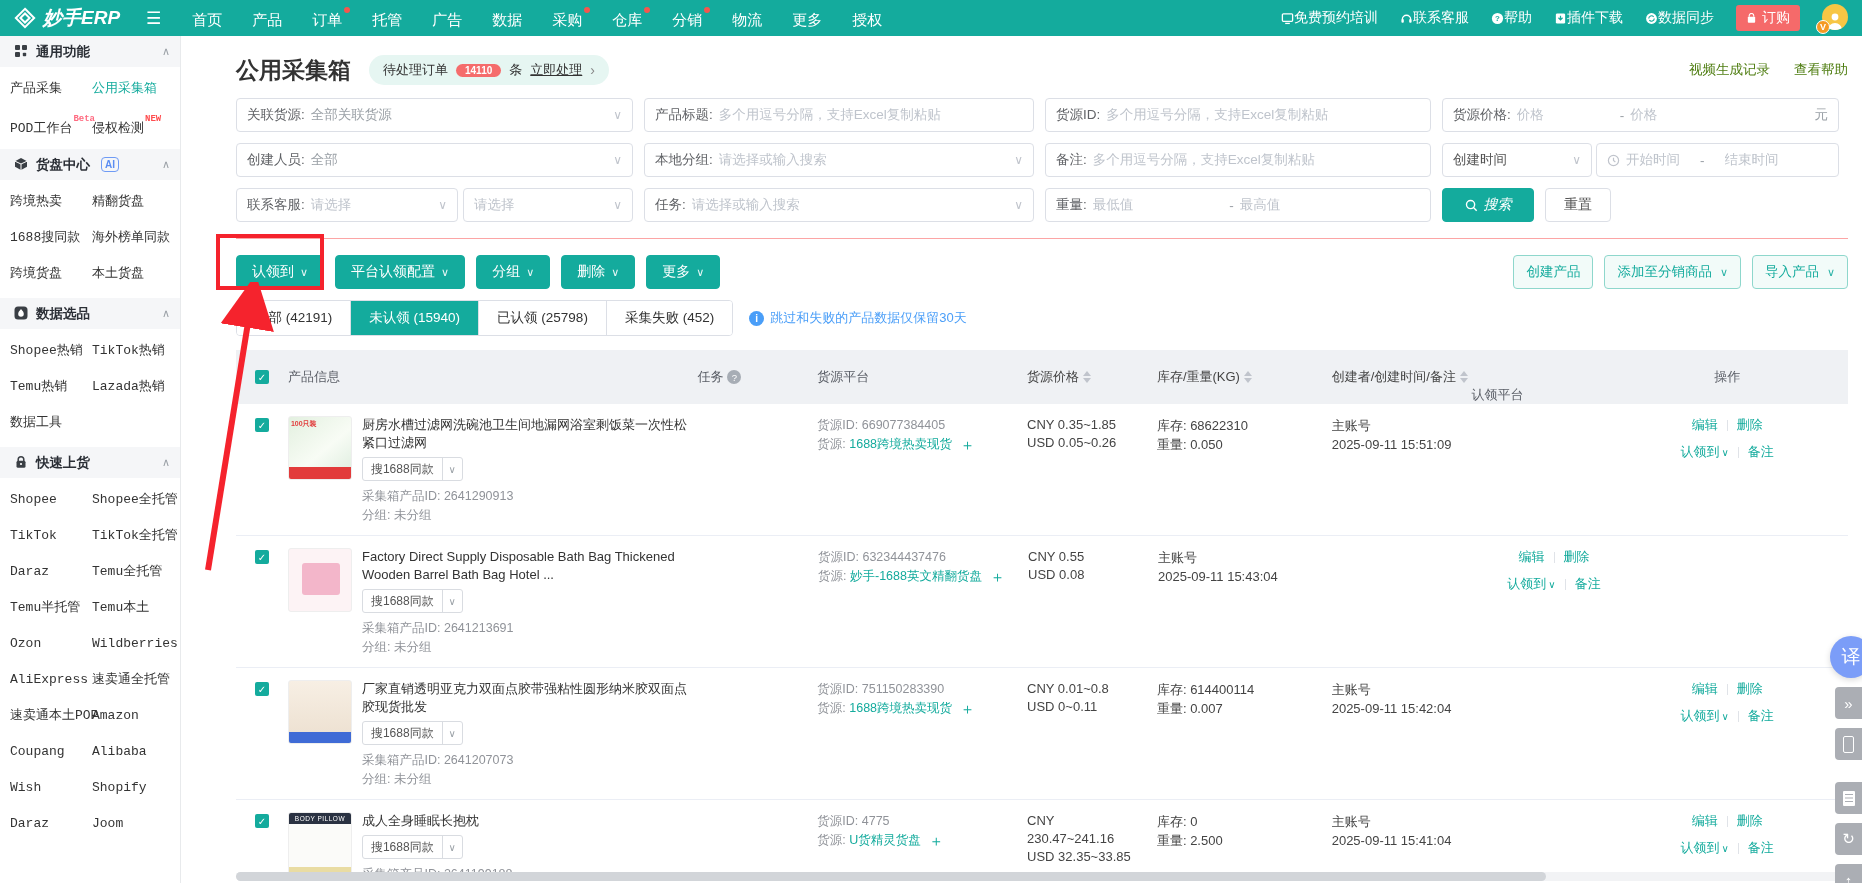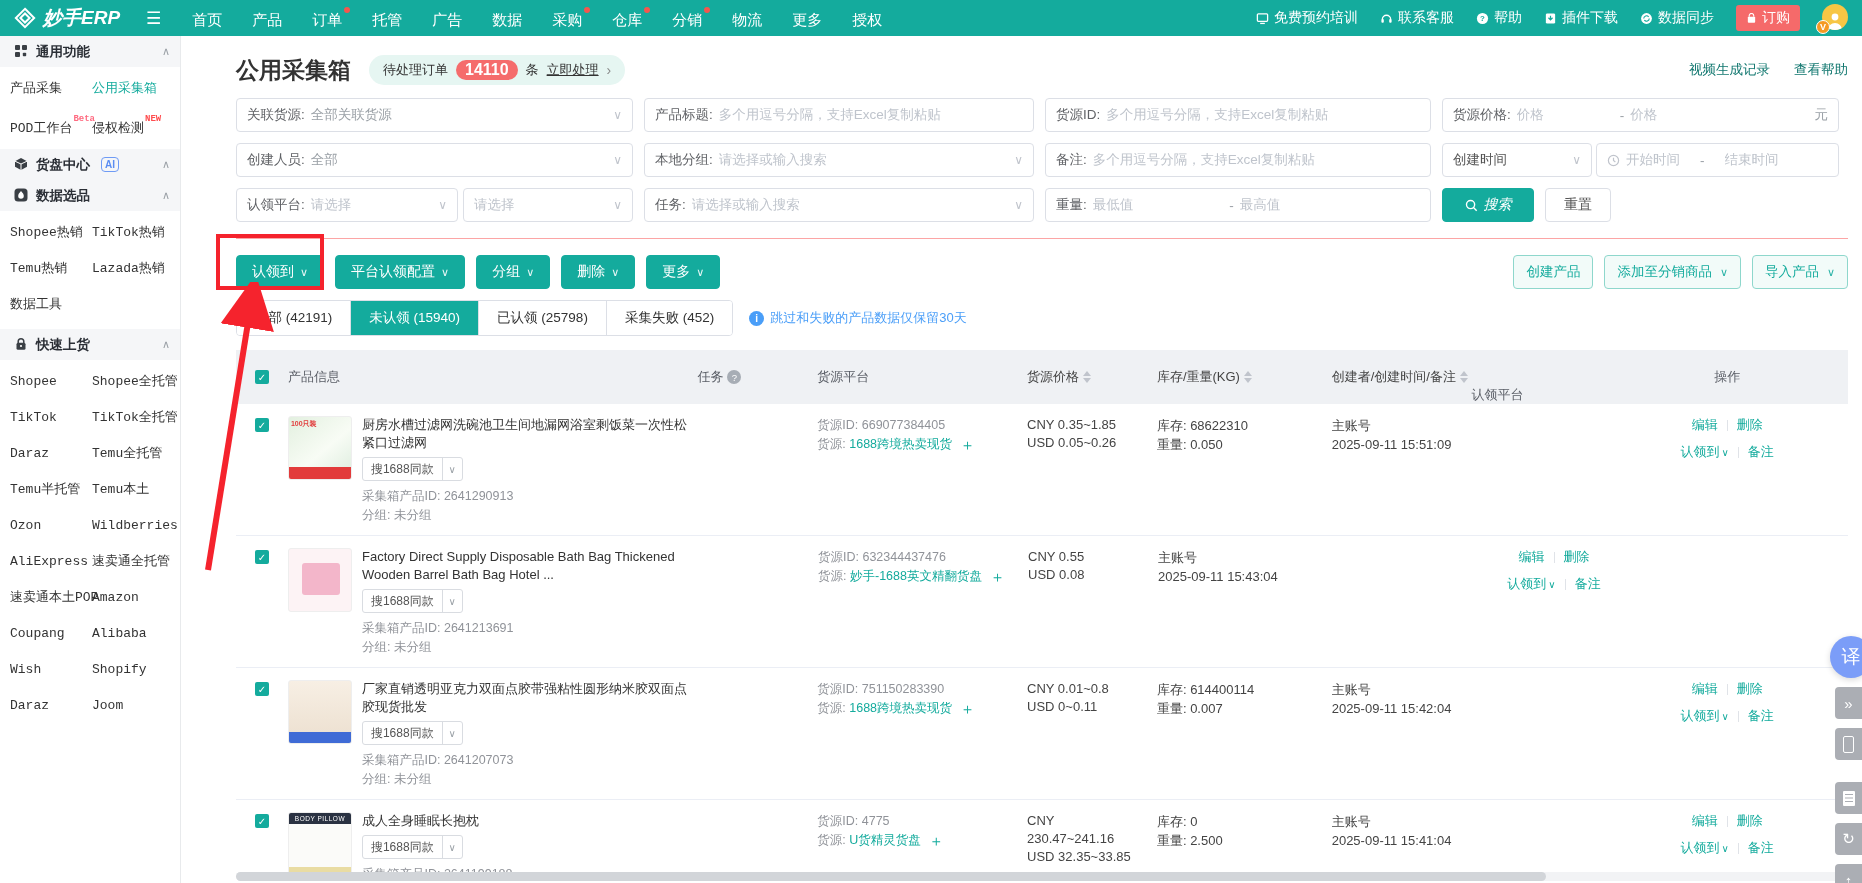--- a/index.html
+++ b/index.html
@@ -9,21 +9,21 @@
 
   
   .topnav { position:absolute; top:0; left:0; right:0; height:36px; background:#14ab9d;
     display:flex; align-items:center; color:#fff; font-size:15px; padding:0 12px 0 14px; }
   .brand { display:flex; align-items:center; gap:7px; font-size:19px; font-weight:bold; font-style:italic; margin-right:26px; }
   .hamburger { font-size:17px; margin-right:18px; cursor:pointer; }
   .nav-items { display:flex; align-items:center; gap:4px; }
   .nav-item { position:relative; padding:0 13px; height:32px; line-height:36px; cursor:pointer; white-space:nowrap; }
   .nav-item .dot { position:absolute; top:5px; right:5px; width:6px; height:6px; border-radius:50%; background:#f5564e; }
   .nav-right { margin-left:auto; display:flex; align-items:center; gap:22px; font-size:14px; }
-  .nav-right .nr-item { display:flex; align-items:center; gap:5px; cursor:pointer; white-space:nowrap; }
+  .nav-right .nr-item { display:flex; align-items:center; cursor:pointer; white-space:nowrap; }
   .subscribe-btn { background:#f56a6a; border-radius:3px; height:26px; padding:0 10px; display:flex; align-items:center; gap:5px; font-size:14px; cursor:pointer; }
   .avatar-wrap { position:relative; width:28px; height:28px; }
   .avatar { width:26px; height:26px; border-radius:50%; background:#f7c644; display:flex; align-items:flex-end; justify-content:center; overflow:hidden; }
   .avatar svg { display:block; }
   .avatar-badge { position:absolute; left:-6px; bottom:-2px; width:14px; height:14px; border-radius:50%; background:#f59a23; color:#fff; font-size:9px; font-weight:bold; display:flex; align-items:center; justify-content:center; border:1px solid #fff; font-style:normal; }
 
   
   .sidebar { position:absolute; top:36px; left:0; width:181px; bottom:0; background:#fff;
     border-right:1px solid #e8eaec; font-size:13px; overflow:hidden; }
   .sec-header { height:31px; background:#f5f6f8; display:flex; align-items:center; gap:7px;
@@ -40,24 +40,24 @@
   .sec-icon { width:15px; height:15px; display:inline-flex; }
 
   
   .main { position:absolute; top:36px; left:182px; right:0; bottom:0; background:#fff; padding-left:54px; }
   .content { width:1612px; }
 
   .page-header { display:flex; align-items:center; padding-top:16px; height:52px; }
   .page-title { font-size:23px; font-weight:bold; color:#333; }
   .pending-pill { margin-left:18px; background:#e6f6f2; border-radius:16px; height:30px;
     display:flex; align-items:center; gap:8px; padding:0 14px; font-size:13px; color:#333; }
-  .pending-badge { background:#f56c6c; color:#fff; border-radius:10px; padding:1px 9px; font-size:16px; font-weight:bold; }
+  .pending-badge { background:#f56c6c; color:#fff; border-radius:10px; padding:1px 9px; font-size:10px; font-weight:bold; }
   .pending-action { text-decoration:underline; cursor:pointer; }
   .pending-chev { color:#888; font-size:14px; }
-  .header-links { margin-left:auto; display:flex; gap:24px; font-size:13.5px; color:#0f766e; }
+  .header-links { margin-left:auto; display:flex; gap:24px; font-size:13.5px; color:#4d7c0f; }
   .header-links span { cursor:pointer; }
 
   
   .filters { padding:10px 0 16px 0; border-bottom:1px solid #fca5a5; }
   .frow { display:flex; gap:11px; margin-bottom:11px; }
   .frow:last-child { margin-bottom:0; }
   .ffield { height:34px; border:1px solid #dcdfe6; border-radius:4px; background:#fff;
     display:flex; align-items:center; padding:0 10px; font-size:13.5px; gap:6px; }
   .flabel { color:#606266; white-space:nowrap; }
   .fph { color:#bfc4cc; white-space:nowrap; overflow:hidden; }
@@ -286,20 +286,28 @@
       <span class="sec-icon">
           <svg width="14" height="14" viewBox="0 0 14 14">
             <path d="M7 1 L13 4.2 V9.8 L7 13 L1 9.8 V4.2 Z" fill="#3a3f45"></path>
             <path d="M7 7 L13 4.2 M7 7 V13 M7 7 L1 4.2" stroke="#fff" stroke-width="1"></path>
           </svg>
         </span>
       <span>货盘中心</span>
       <span class="ai-tag">AI</span>
       <span class="caret-up">∧</span>
     </div>
+    <div class="sec-items">
+      <div class="side-item"><span>跨境热卖</span></div>
+      <div class="side-item"><span>精翻货盘</span></div>
+      <div class="side-item"><span>1688搜同款</span></div>
+      <div class="side-item"><span>海外榜单同款</span></div>
+      <div class="side-item"><span>跨境货盘</span></div>
+      <div class="side-item"><span>本土货盘</span></div>
+    </div>
 
     <div class="sec-header">
       <span class="sec-icon">
           <svg width="14" height="14" viewBox="0 0 14 14">
             <rect x="0.5" y="0.5" width="13" height="13" rx="3.5" fill="#3a3f45"></rect>
             <path d="M7 3 C8.8 5 9.8 6.3 9.8 8 a2.8 2.8 0 0 1-5.6 0 C4.2 6.3 5.2 5 7 3 Z" fill="#fff"></path>
           </svg>
         </span>
       <span>数据选品</span>
       <span class="caret-up">∧</span>
@@ -417,21 +425,21 @@
                 </span>
               <span class="fph">开始时间</span>
               <span class="fsep" style="margin:0 14px;">-</span>
               <span class="fph">结束时间</span>
             </div>
           </div>
         </div>
         <div class="frow">
           <div style="display:flex; gap:5px;" class="w1">
             <div class="ffield" style="width:222px;">
-              <span class="flabel">认领平台:</span>
+              <span class="flabel">联系客服:</span>
               <span class="fph">请选择</span>
               <span class="fcaret">∨</span>
             </div>
             <div class="ffield" style="flex:1;">
               <span class="fph">请选择</span>
               <span class="fcaret">∨</span>
             </div>
           </div>
           <div class="ffield w2">
             <span class="flabel">任务:</span>

